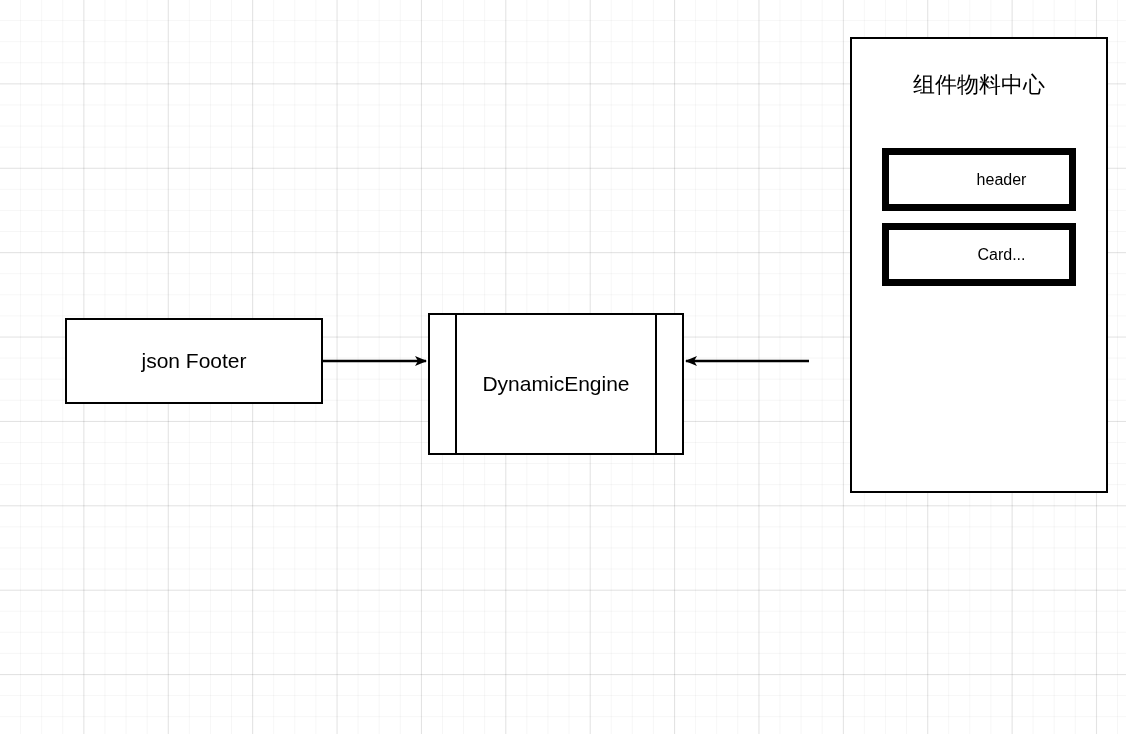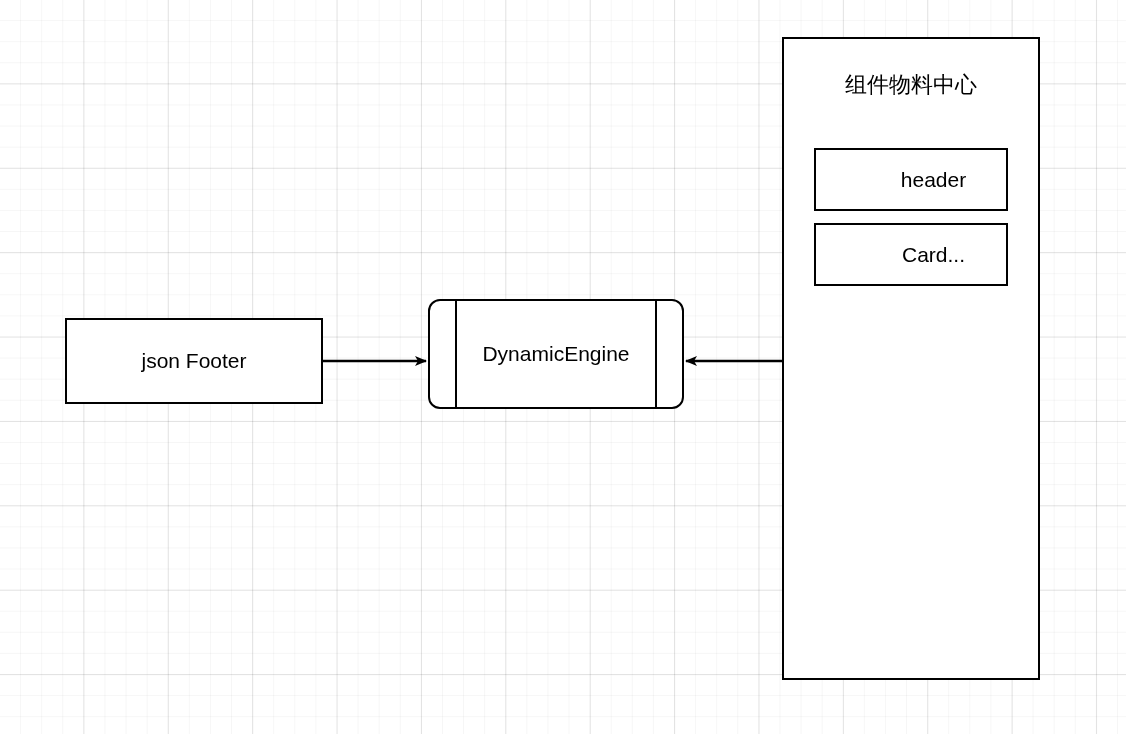--- a/index.html
+++ b/index.html
@@ -62,43 +62,42 @@
     left: 65px;
     top: 318px;
     width: 258px;
     height: 86px;
     font-size: 21px;
   }
 
   
   #dynamic-engine-node {
     left: 428px;
-    top: 299px;
+    top: 313px;
     width: 256px;
-    height: 110px;
+    height: 142px;
     font-size: 21px;
-    border-radius: 12px;
   }
   #dynamic-engine-node .side-rule {
     position: absolute;
     top: -2px;
     bottom: -2px;
     width: 2px;
     background: #000000;
   }
   #dynamic-engine-node .side-rule.left  { left: 25px; }
   #dynamic-engine-node .side-rule.right { right: 25px; }
 
   
   #material-center-panel {
     position: absolute;
-    left: 782px;
+    left: 850px;
     top: 37px;
     width: 258px;
-    height: 643px;
+    height: 456px;
     box-sizing: border-box;
     background: #ffffff;
     border: 2px solid #000000;
   }
   #material-center-title {
     position: absolute;
     left: 0;
     right: 0;
     top: 33px;
     text-align: center;
@@ -112,25 +111,25 @@
     left: 30px;
     top: 109px;
     width: 194px;
   }
   .component-item {
     box-sizing: border-box;
     width: 194px;
     height: 63px;
     margin-bottom: 12px;
     background: #ffffff;
-    border: 2px solid #000000;
+    border: 7px solid #000000;
     display: flex;
     align-items: center;
     justify-content: center;
-    font-size: 21px;
+    font-size: 16px;
     color: #000000;
     white-space: nowrap;
     padding-left: 45px;
   }
   .component-item:last-child { margin-bottom: 0; }
 </style>
 </head>
 <body>
 
 <div id="canvas">

